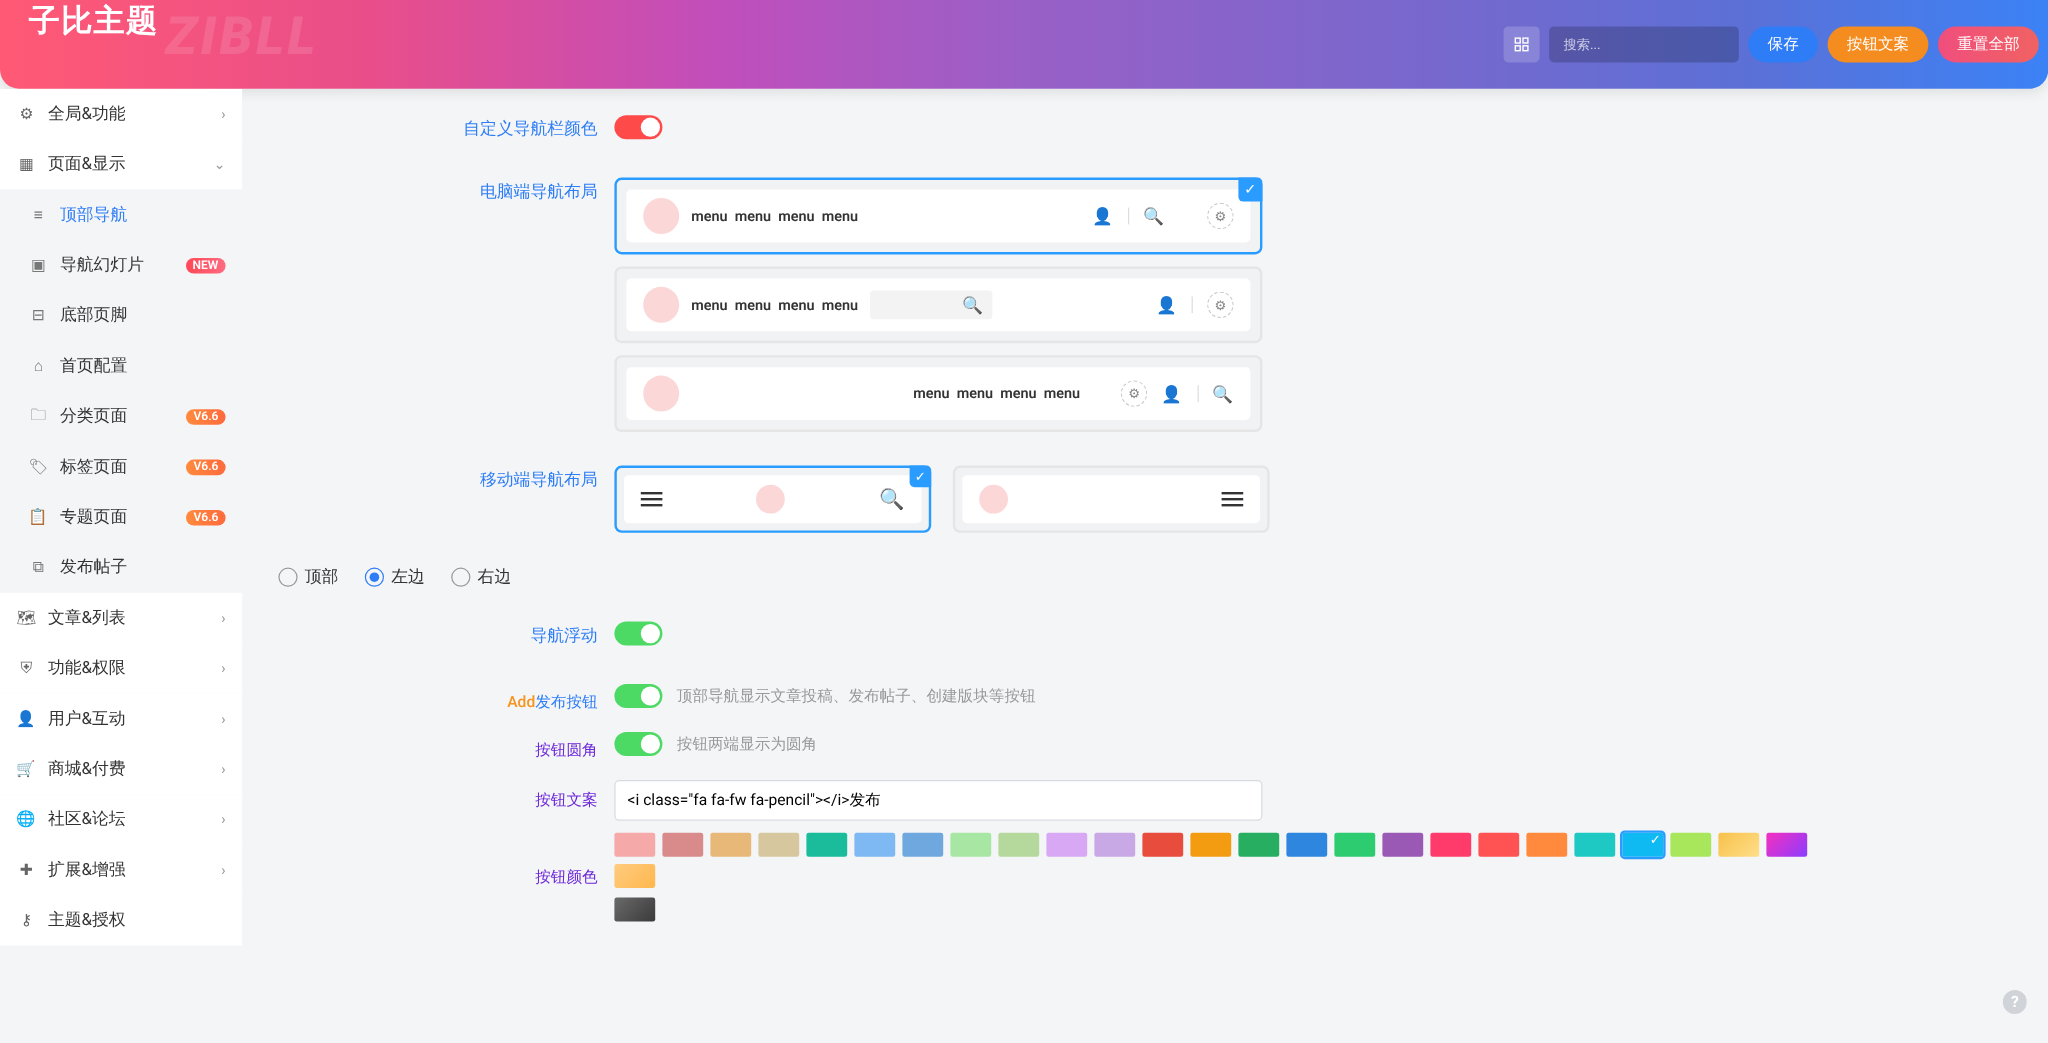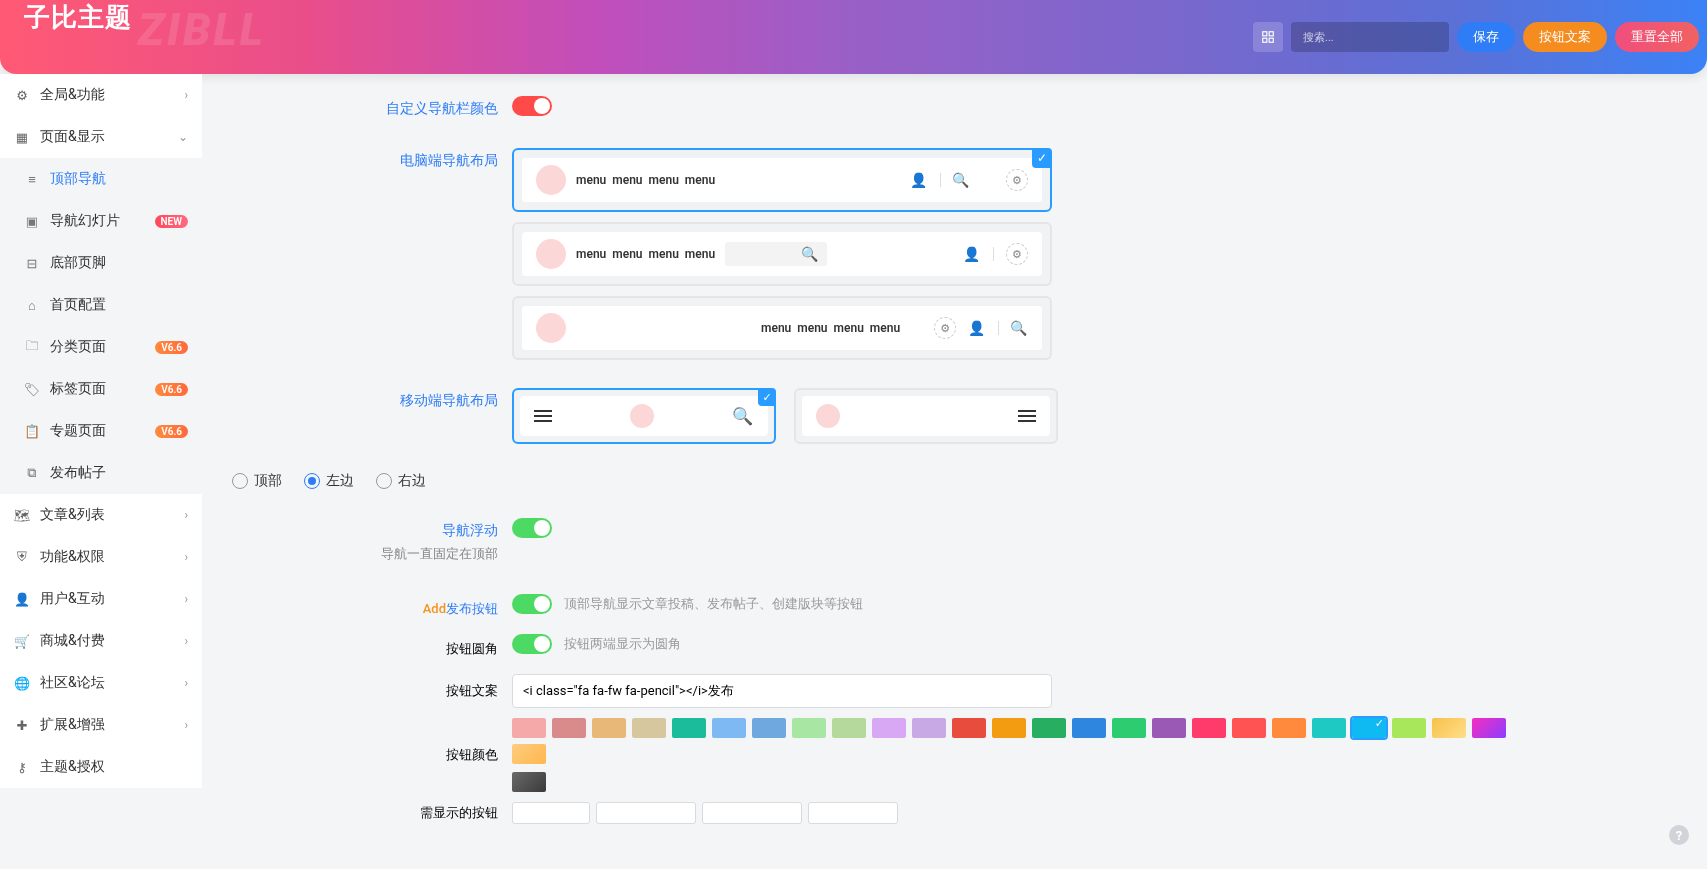--- a/index.html
+++ b/index.html
@@ -66,21 +66,21 @@
   .mobile-inner { background:#fff; border-radius:4px; height:100%; display:flex; align-items:center; justify-content:space-between; padding:0 14px; }
   .mobile-logo { width:24px; height:24px; border-radius:50%; background:#fcd7d7; }
   .hamburger div { width:18px; height:2px; background:#333; margin:3px 0; }
 
   .radio-group { display:flex; gap:22px; align-items:center; }
   .radio-item { display:flex; align-items:center; gap:6px; cursor:pointer; font-size:14px; }
   .radio { width:16px; height:16px; border:1.5px solid #999; border-radius:50%; display:inline-flex; align-items:center; justify-content:center; }
   .radio.checked { border-color:#2e7df6; }
   .radio.checked::after { content:''; width:8px; height:8px; background:#2e7df6; border-radius:50%; }
   .multirow .row { display:flex; margin-bottom:10px; align-items:center; }
-  .multirow .rlab { width:280px; text-align:right; padding-right:14px; color:#000000; font-size:13px; }
+  .multirow .rlab { width:280px; text-align:right; padding-right:14px; color:#6d28d9; font-size:13px; }
   .multirow .rlab.primary { color:#2e7df6; font-weight:500; }
   .multirow .rlab .add-en { color:#f7941d; font-weight:500; }
 
   .palette { display:flex; flex-wrap:wrap; gap:6px; max-width:1010px; }
   .swatch { width:34px; height:20px; border-radius:2px; cursor:pointer; position:relative; }
   .swatch.selected { outline:2px solid #2a9cff; outline-offset:0; }
   .swatch.selected::after { content:'\2713'; color:#fff; position:absolute; right:2px; top:-1px; font-size:11px; }
   .palette + .palette2 { margin-top:8px; }
 
   .text-input { width:540px; height:34px; border:1px solid #d7dbe0; border-radius:4px; padding:0 10px; font-size:13px; background:#fff; }
@@ -312,21 +312,20 @@
             <span class="radio"></span>
             <span>右边</span>
           </label>
       </div>
     </div>
   </div>
 
   <div class="form-row">
     <div class="form-label">
       <div>导航浮动</div>
-      <div class="sublabel">导航一直固定在顶部</div>
     </div>
     <div class="form-body"><span class="switch on"></span></div>
   </div>
 
   <div class="multirow">
     <div class="row">
       <div class="rlab primary"><span class="add-en">Add</span><span>发布按钮</span></div>
       <div class="switch-row">
           <span class="switch on"></span>
           <span class="hint">顶部导航显示文章投稿、发布帖子、创建版块等按钮</span>
@@ -372,26 +371,17 @@
             <div class="swatch" style="background: rgb(168, 230, 92);"></div>
             <div class="swatch" style="background: linear-gradient(135deg, rgb(247, 193, 74), rgb(255, 222, 138));"></div>
             <div class="swatch" style="background: linear-gradient(135deg, rgb(247, 47, 191), rgb(138, 61, 255));"></div>
             <div class="swatch" style="background: linear-gradient(135deg, rgb(255, 204, 128), rgb(255, 183, 77));"></div>
           </div>
           <div class="palette palette2">
             <div class="swatch" style="background: linear-gradient(135deg, rgb(106, 106, 106), rgb(58, 58, 58));"></div>
           </div>
       </div>
     </div>
-    <div class="row" style="margin-bottom:0">
-      <div class="rlab cutoff-lbl">需显示的按钮</div>
-      <div class="cutoff-boxes">
-        <div class="cutoff-box"></div>
-        <div class="cutoff-box" style="min-width:100px"></div>
-        <div class="cutoff-box" style="min-width:100px"></div>
-        <div class="cutoff-box" style="min-width:90px"></div>
-      </div>
-    </div>
   </div>
 
 </div>
 
 <div class="help-fab">?</div>
 
 </body></html>

